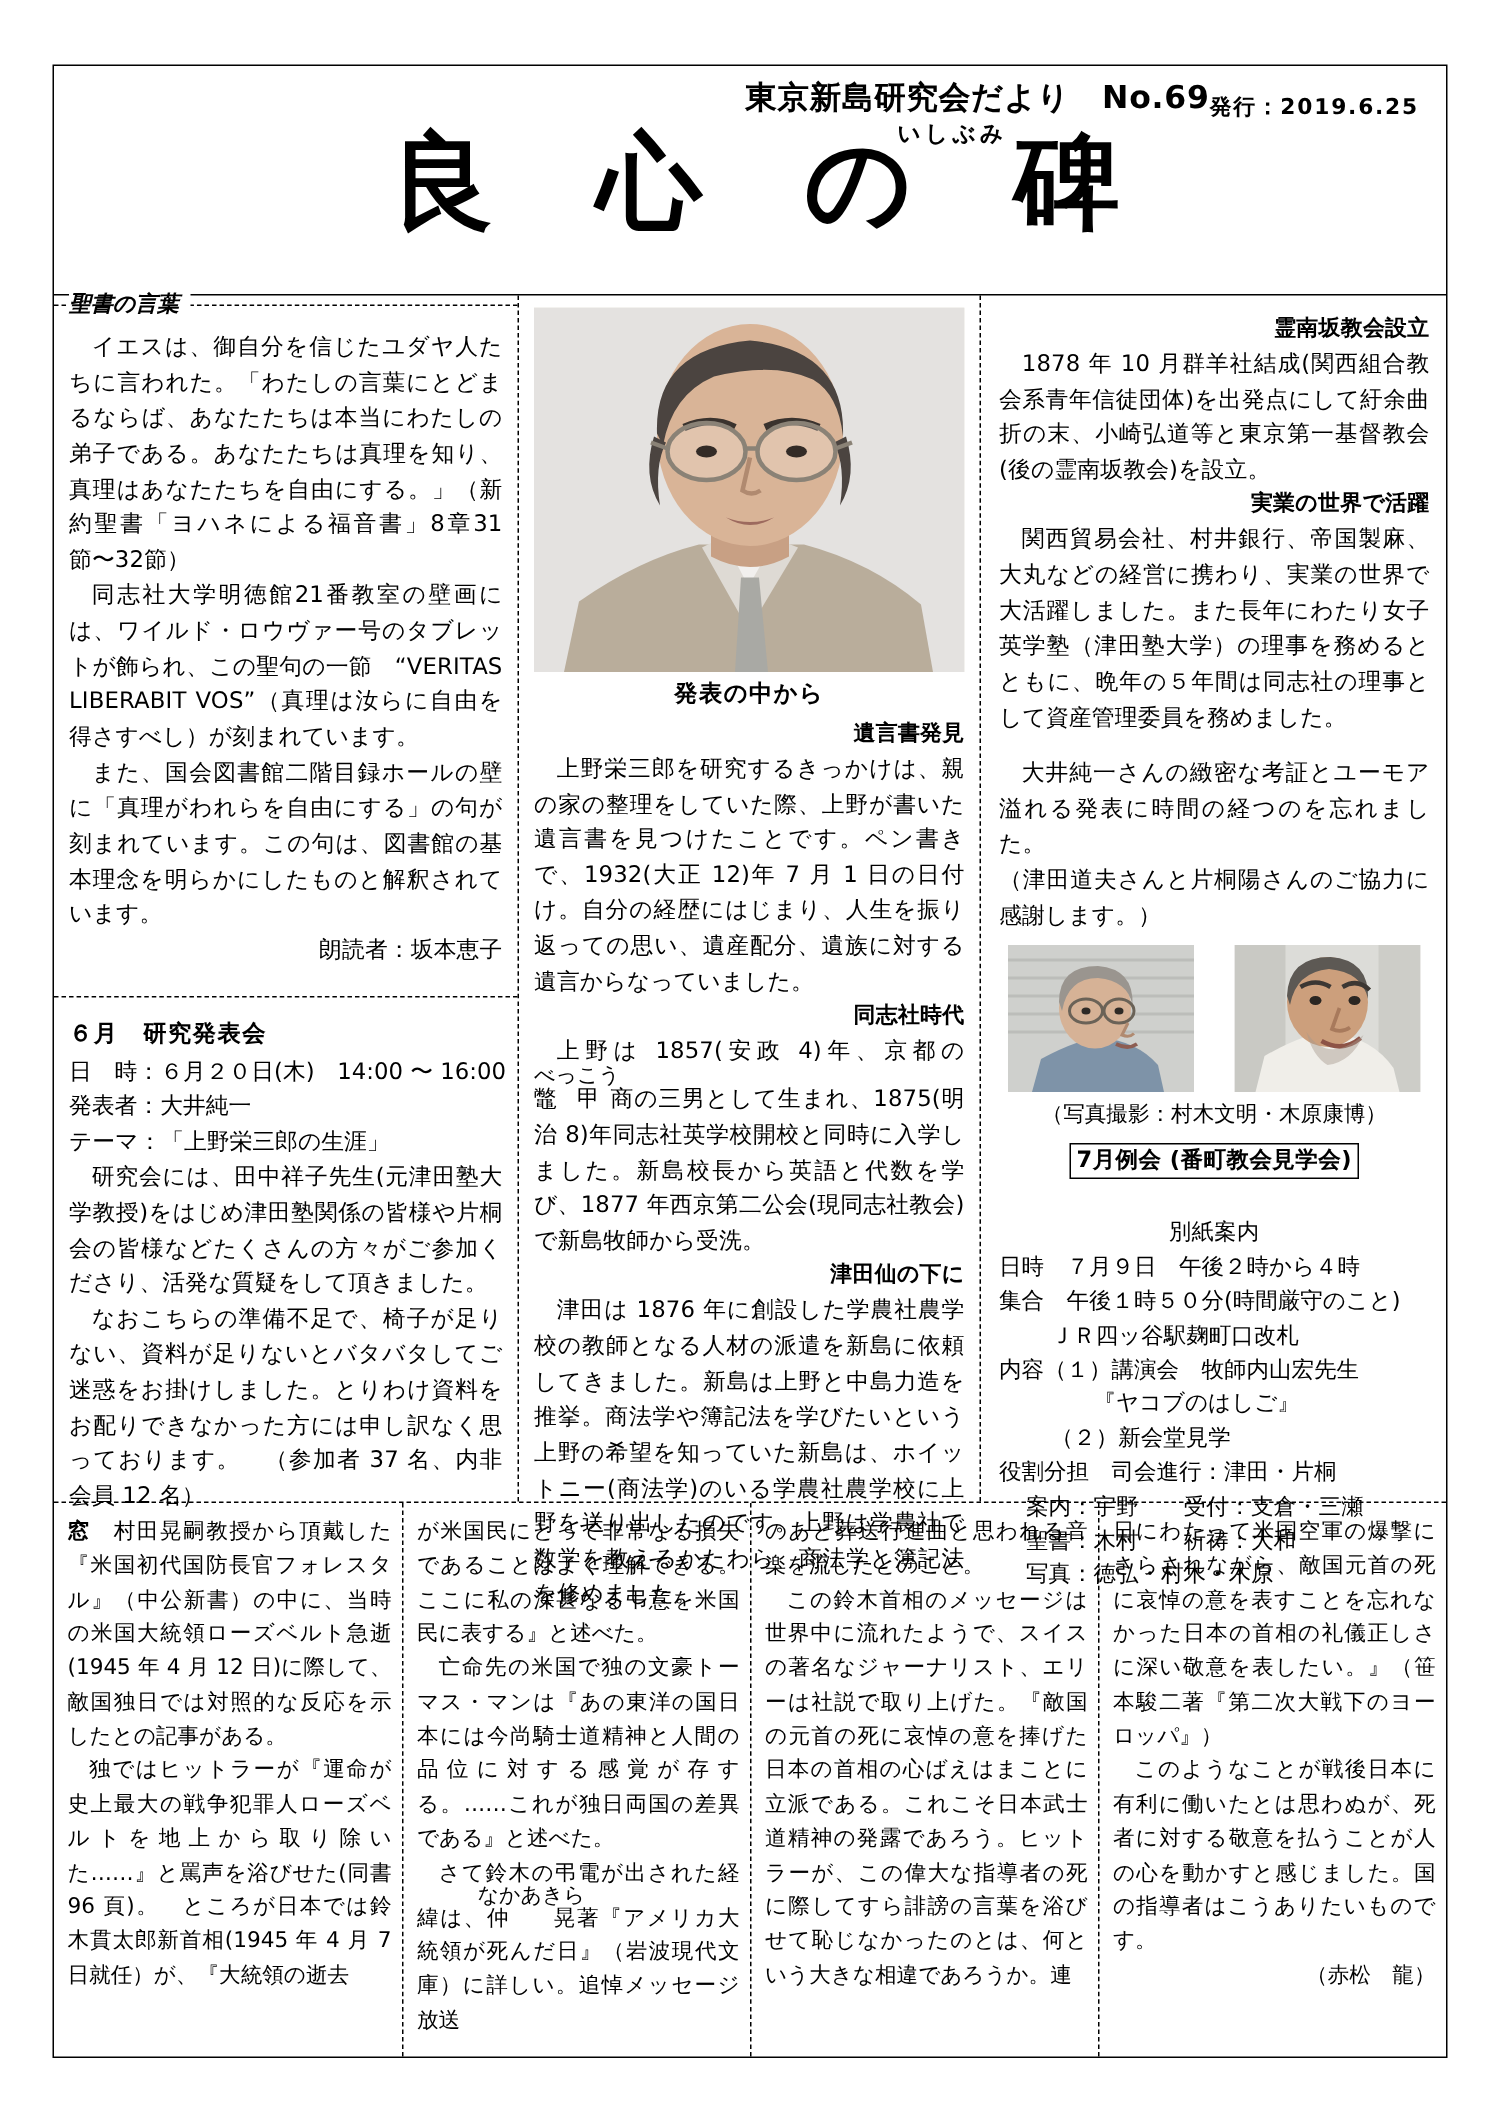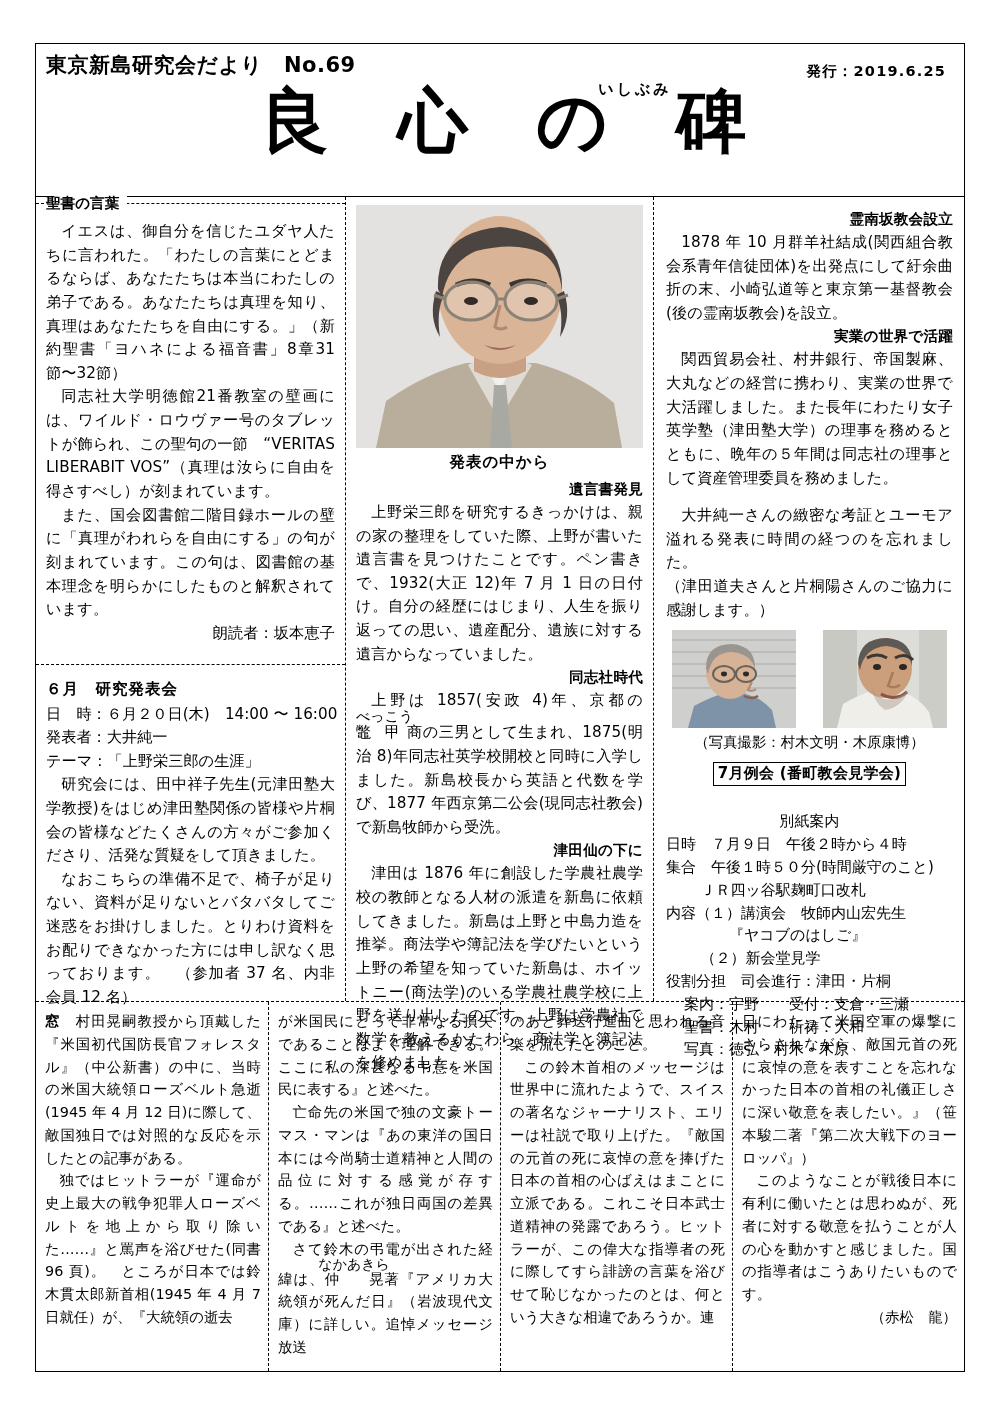--- a/index.html
+++ b/index.html
@@ -27,21 +27,21 @@
   }
 
   
   .masthead {
     position: relative;
     height: 152px;
     box-sizing: border-box;
   }
   .masthead-row {
     display: flex;
-    justify-content: space-between;
+    justify-content: flex-end;
     align-items: flex-start;
     padding: 11px 18px 0 10px;
   }
   .issue-title {
     font-size: 21px;
     font-weight: bold;
     letter-spacing: 0.5px;
     line-height: 1;
     font-family: "DejaVu Sans", "Liberation Sans", sans-serif;
   }
@@ -146,20 +146,21 @@
   }
   .small-body.indent { text-indent: 1em; }
   .small-body.right  { text-align: right; }
 
   
   .titled-rule {
     position: relative;
     height: 0;
     border-top: 1.3px dashed #000;
     margin: 0 -10px 4px -10px;
+    font-style: italic;
   }
   .titled-rule .label {
     position: absolute;
     left: 10px;
     top: -11px;
     background: #fff;
     padding: 0 8px 0 0;
     font-weight: bold;
     font-size: 14.6px;
     line-height: 1.35;

